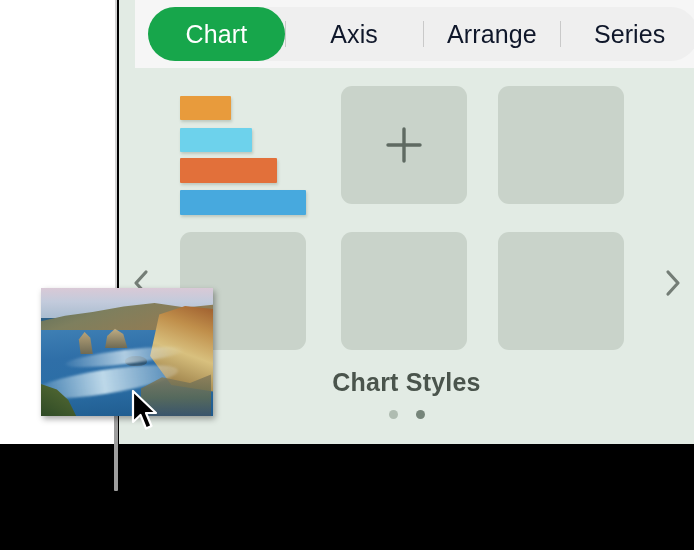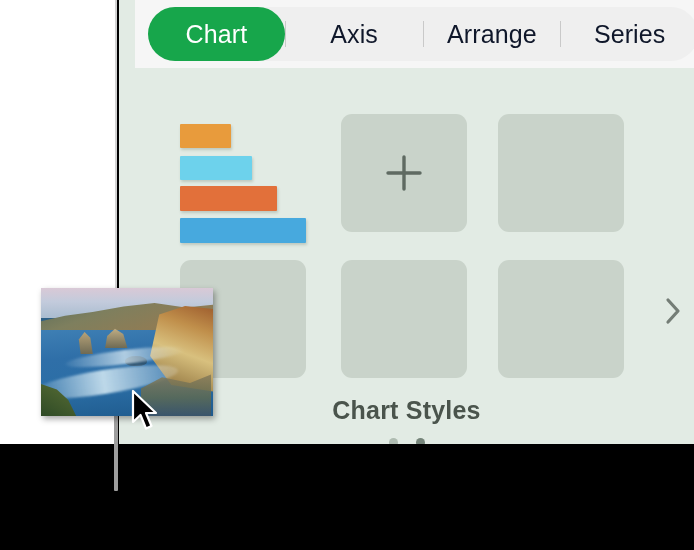--- a/index.html
+++ b/index.html
@@ -85,21 +85,21 @@
   .tab-sep {
     width: 0;
     flex: 0 0 0px;
     height: 26px;
     border-left: 1.5px solid #C9C9C9;
   }
 
   
   #styles-area {
     position: absolute;
-    left: 0; top: 84px;
+    left: 0; top: 56px;
     width: 575px; height: 376px;
   }
 
   .nav-arrow {
     position: absolute;
     top: 207px;
     width: 34px; height: 40px;
     display: flex;
     align-items: center;
     justify-content: center;

